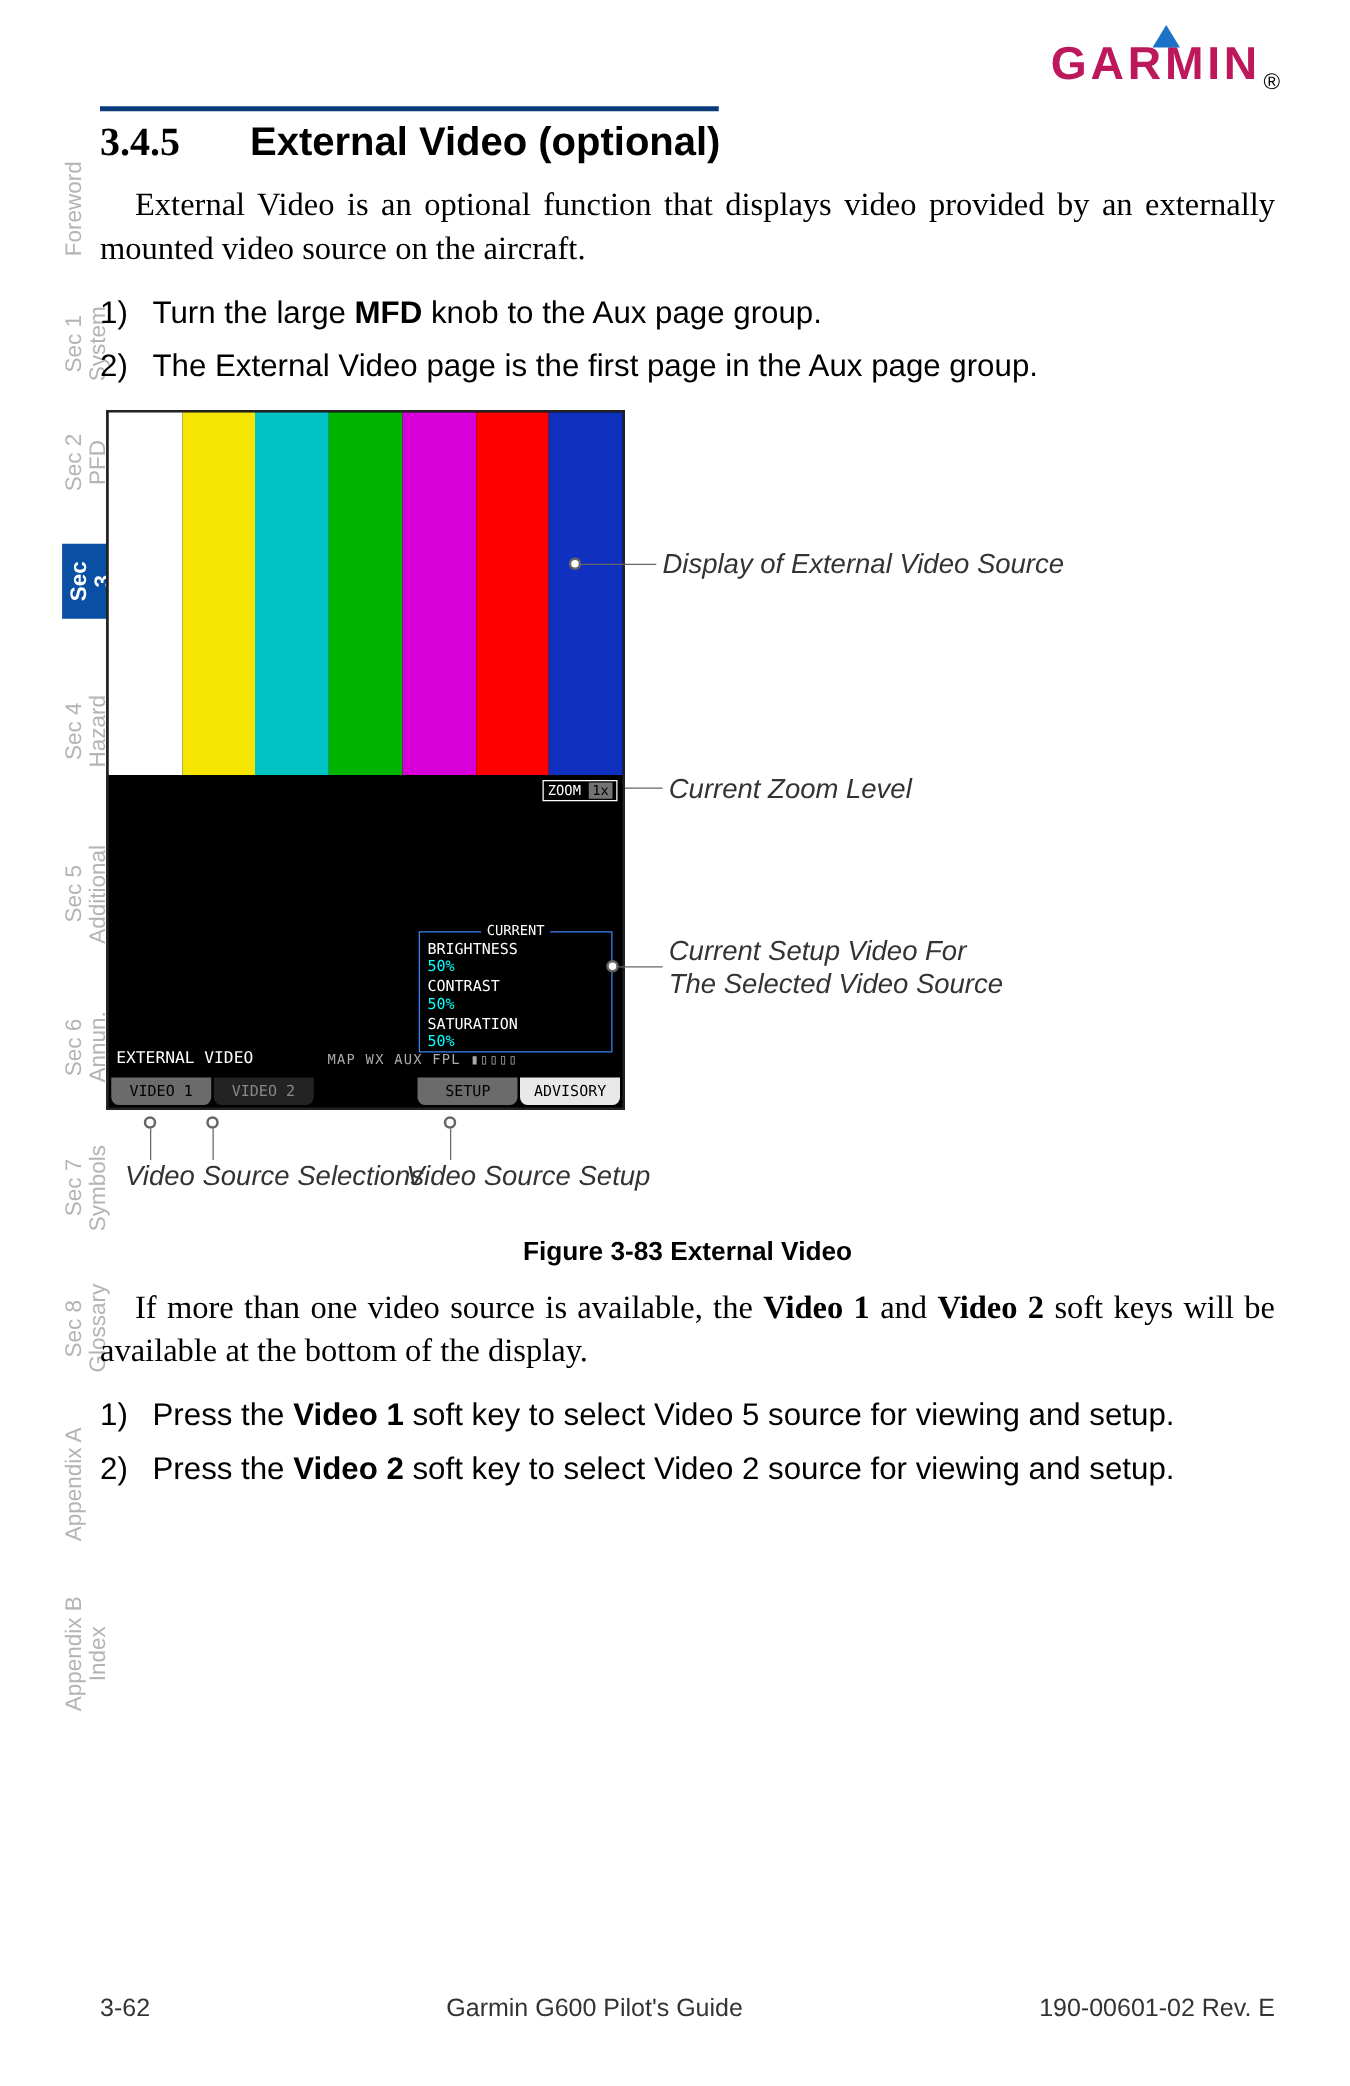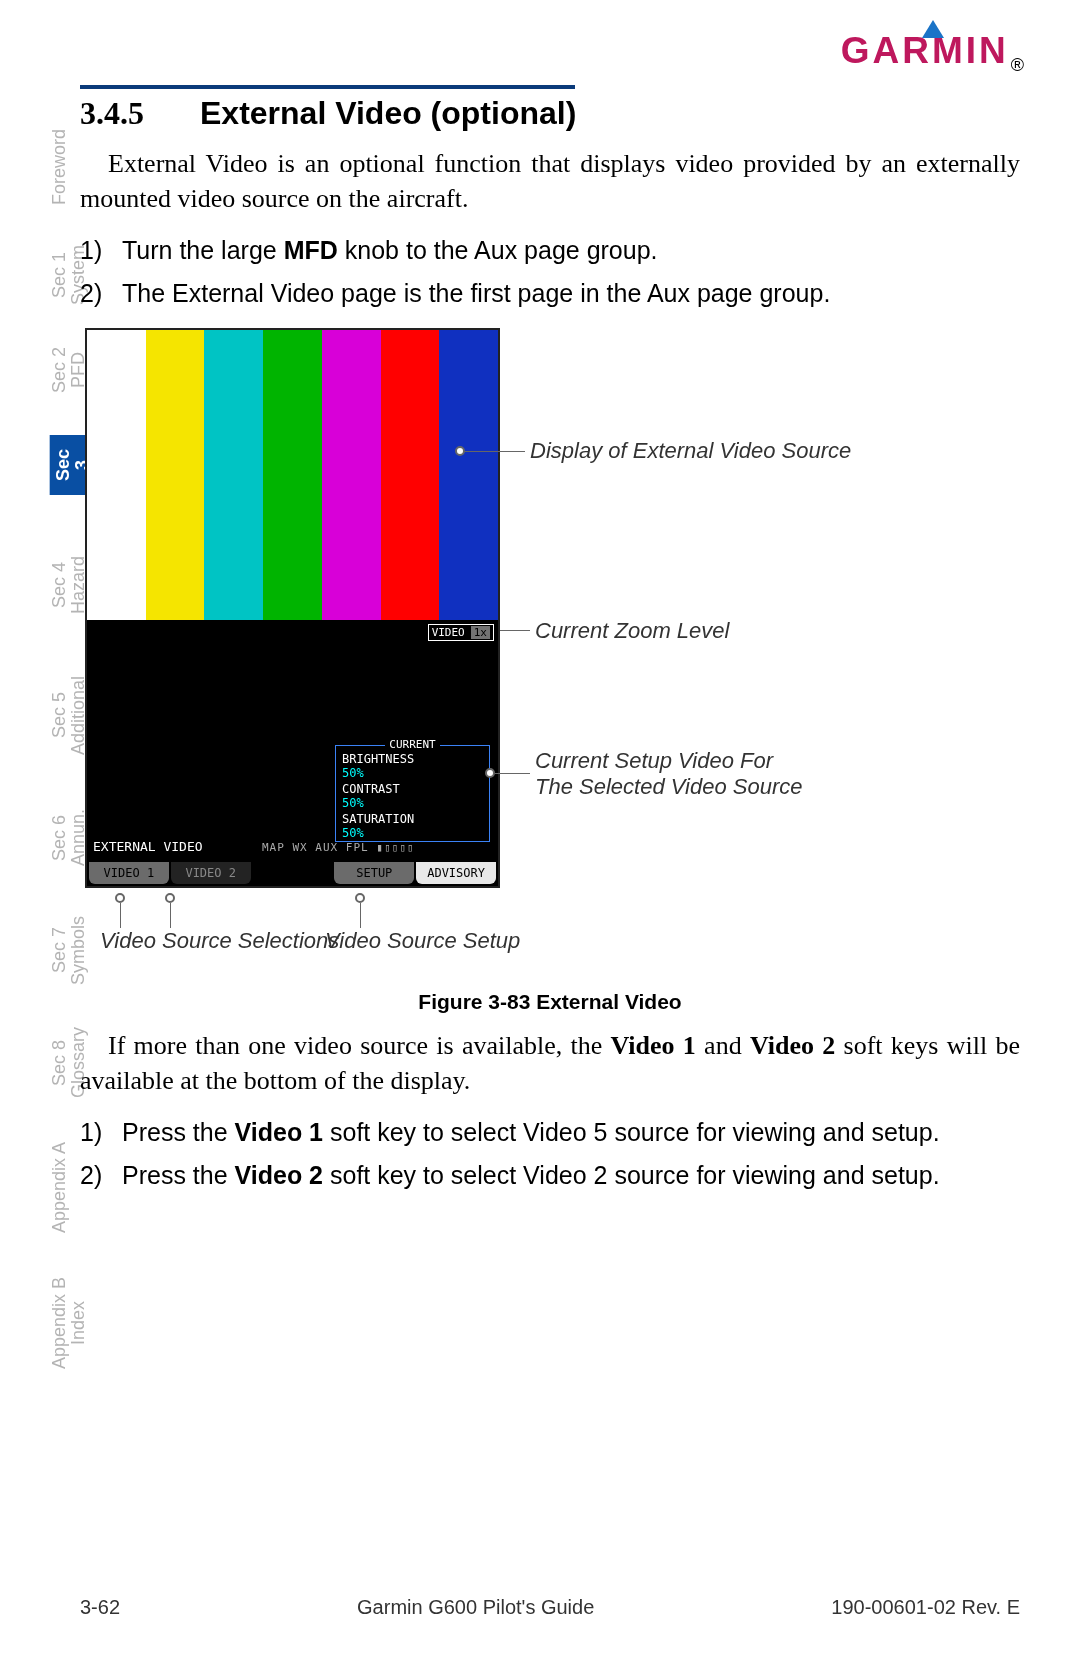--- a/index.html
+++ b/index.html
@@ -287,21 +287,21 @@
       <div class="color-bars">
         <div class="cb cb1"></div>
         <div class="cb cb2"></div>
         <div class="cb cb3"></div>
         <div class="cb cb4"></div>
         <div class="cb cb5"></div>
         <div class="cb cb6"></div>
         <div class="cb cb7"></div>
       </div>
       <div class="zoom-box">
-        <span>VIDEO</span>
+        <span>ZOOM</span>
         <span class="val">1x</span>
       </div>
       <div class="current-box">
         <div class="hdr"><span>CURRENT</span></div>
         <div class="current-row">
             <span>BRIGHTNESS</span>
             <span class="v">50%</span>
           </div>
         <div class="current-row">
             <span>CONTRAST</span>

